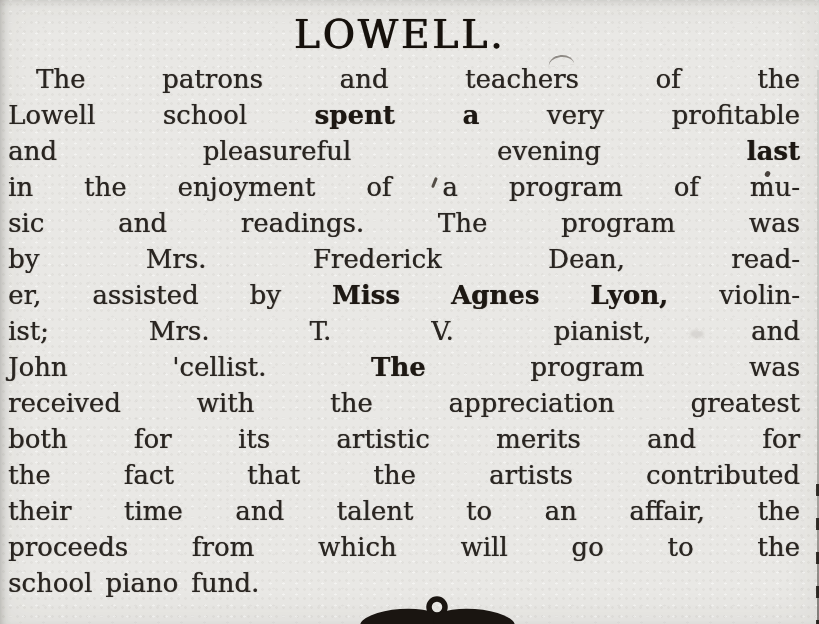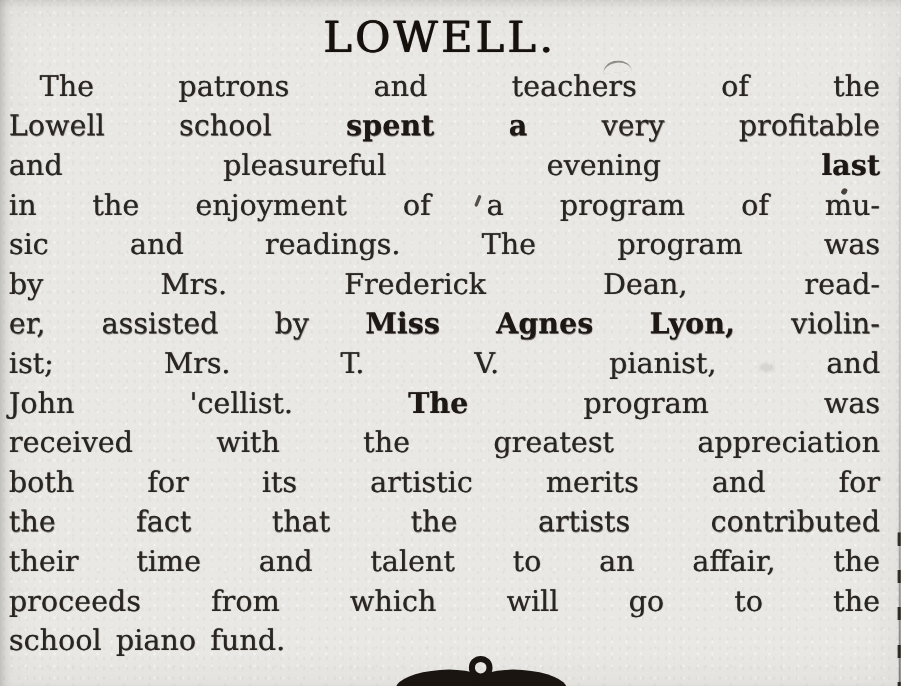--- a/index.html
+++ b/index.html
@@ -144,22 +144,22 @@
         <span>John</span>
         <span>'cellist.</span>
         <span class="heavy">The</span>
         <span>program</span>
         <span>was</span>
       </div>
       <div class="line">
         <span>received</span>
         <span>with</span>
         <span>the</span>
+        <span>appreciation</span>
         <span>greatest</span>
-        <span>appreciation</span>
       </div>
       <div class="line">
         <span>both</span>
         <span>for</span>
         <span>its</span>
         <span>artistic</span>
         <span>merits</span>
         <span>and</span>
         <span>for</span>
       </div>

